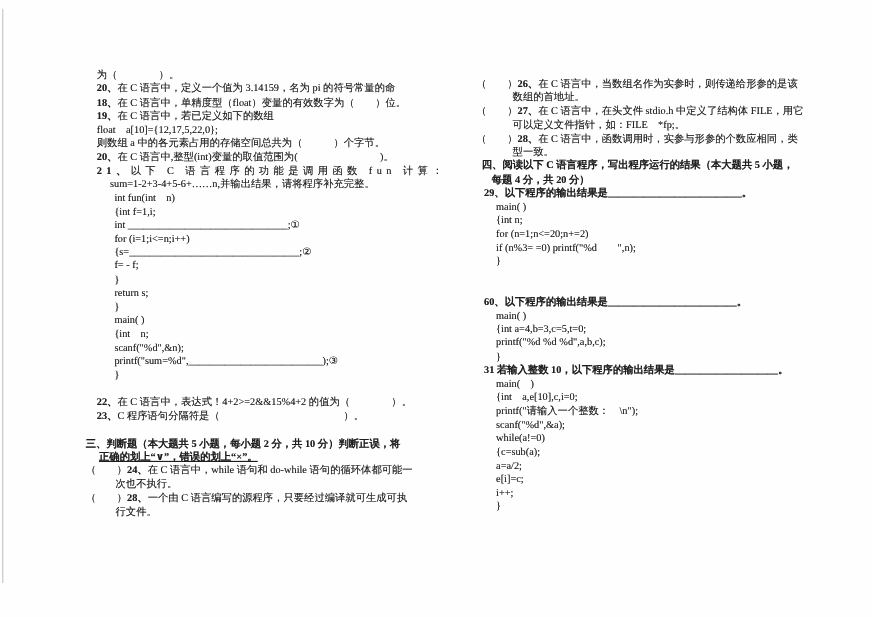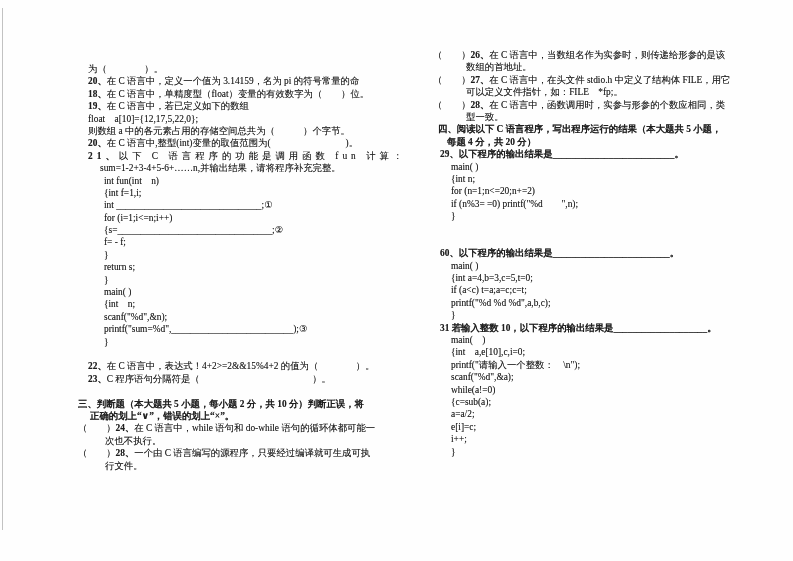--- a/index.html
+++ b/index.html
@@ -1,30 +1,30 @@
 <!DOCTYPE html>
 <html><head>
 <meta charset="utf-8">
 <style>
   html,body{margin:0;padding:0;background:#ffffff;}
   .canvas{position:relative;width:793px;height:561px;background:#fefefe;overflow:hidden;
           font-family:"Liberation Serif","DejaVu Serif",serif;}
   .edge{position:absolute;left:2px;top:8px;width:1px;height:522px;background:#c2c2c2;}
   .col{position:absolute;}
   .col-left{left:75px;top:63px;width:335px;}
-  .col-right{left:433px;top:49px;width:335px;}
+  .col-right{left:433px;top:71px;width:335px;}
   .line{height:12.4px;line-height:12.4px;font-size:9.4px;white-space:pre;color:#1e1e1e;
         text-shadow:0 0 0.4px rgba(0,0,0,0.45);}
   .b{font-weight:bold;}
   .just{letter-spacing:4px;}
   .col-left .q{padding-left:13px;}
   .col-left .sum{padding-left:25px;}
   .col-left .code{padding-left:29px;}
   .col-left .sec{padding-left:3px;}
-  .col-left .sec2{padding-left:15px;}
+  .col-left .sec2{padding-left:15px;text-decoration:underline;}
   .col-left .judge{padding-left:3px;}
   .col-left .jcont{padding-left:30px;}
   .col-right .q{padding-left:7px;}
   .col-right .code{padding-left:18px;}
   .col-right .sec{padding-left:5px;}
   .col-right .sec2{padding-left:14px;}
   .col-right .judge{padding-left:0;}
   .col-right .jcont{padding-left:33px;}
 </style>
 </head>
@@ -80,21 +80,20 @@
       <div class="line code"><span class="r">main( )</span></div>
       <div class="line code"><span class="r">{int n;</span></div>
       <div class="line code"><span class="r">for (n=1;n&lt;=20;n+=2)</span></div>
       <div class="line code"><span class="r">if (n%3= =0) printf("%d　　",n);</span></div>
       <div class="line code"><span class="r">}</span></div>
       <div class="line blank"></div>
       <div class="line blank"></div>
       <div class="line q"><span class="b">60、以下程序的输出结果是_________________________。</span></div>
       <div class="line code"><span class="r">main( )</span></div>
       <div class="line code"><span class="r">{int a=4,b=3,c=5,t=0;</span></div>
-      <div class="line code"><span class="r">if (a&lt;c) t=a;a=c;c=t;</span></div>
       <div class="line code"><span class="r">printf("%d %d %d",a,b,c);</span></div>
       <div class="line code"><span class="r">}</span></div>
       <div class="line q"><span class="b">31 若输入整数 10，以下程序的输出结果是____________________。</span></div>
       <div class="line code"><span class="r">main(　)</span></div>
       <div class="line code"><span class="r">{int　a,e[10],c,i=0;</span></div>
       <div class="line code"><span class="r">printf("请输入一个整数：　\n");</span></div>
       <div class="line code"><span class="r">scanf("%d",&amp;a);</span></div>
       <div class="line code"><span class="r">while(a!=0)</span></div>
       <div class="line code"><span class="r">{c=sub(a);</span></div>
       <div class="line code"><span class="r">a=a/2;</span></div>

